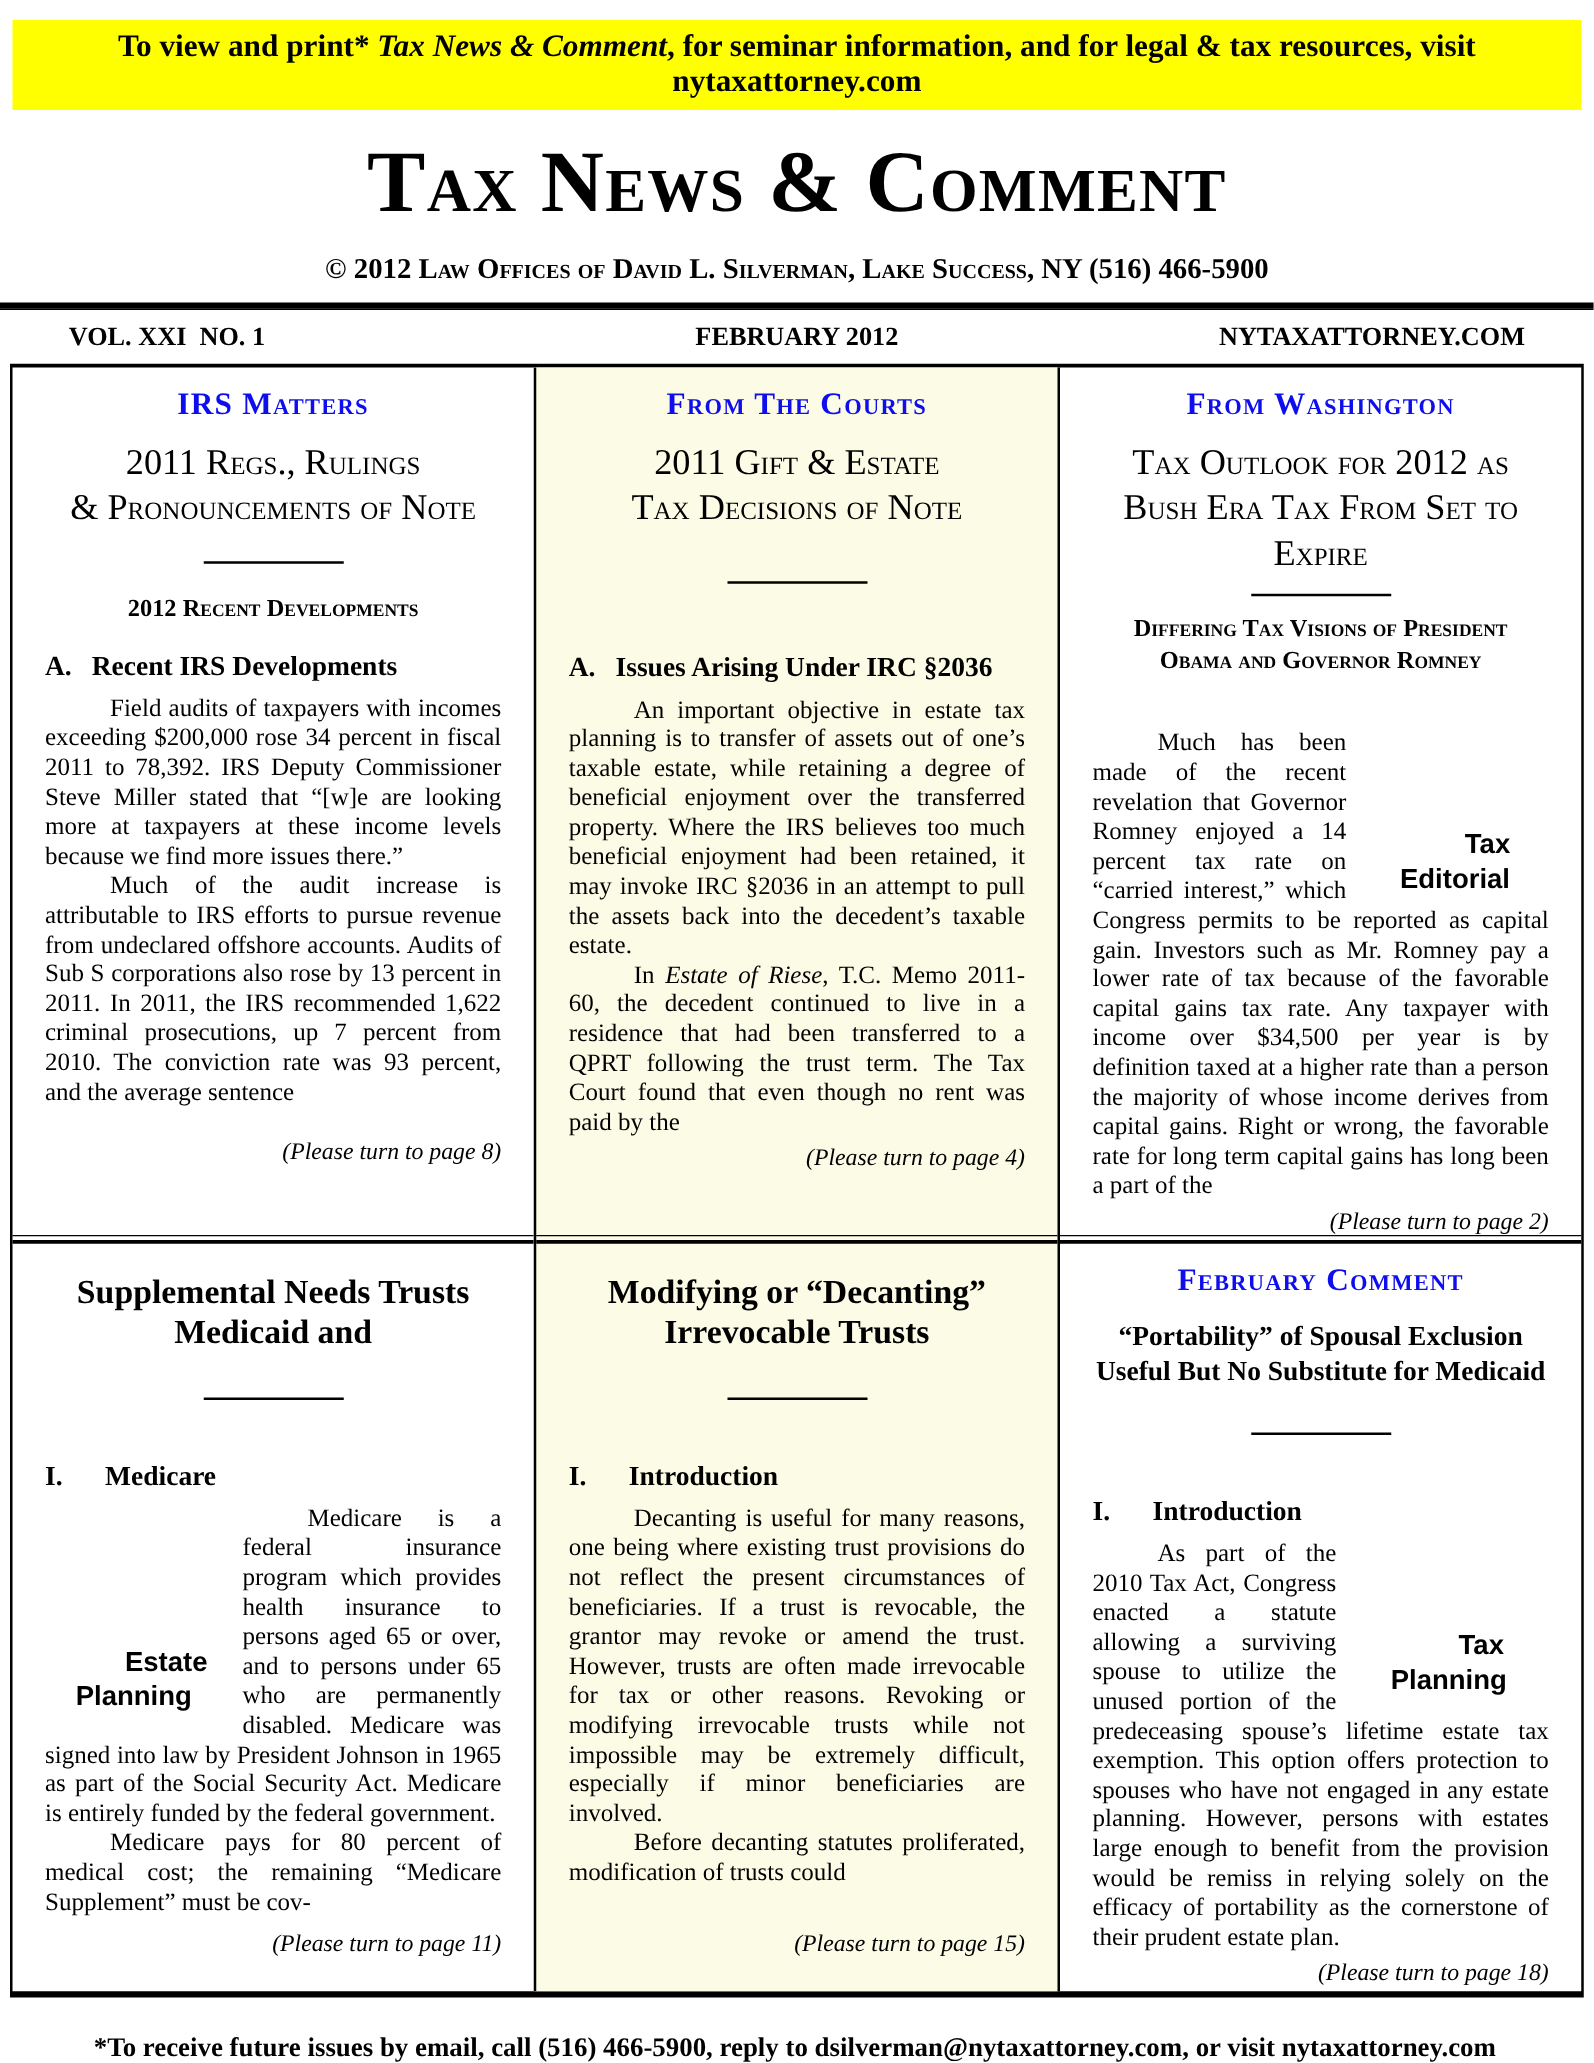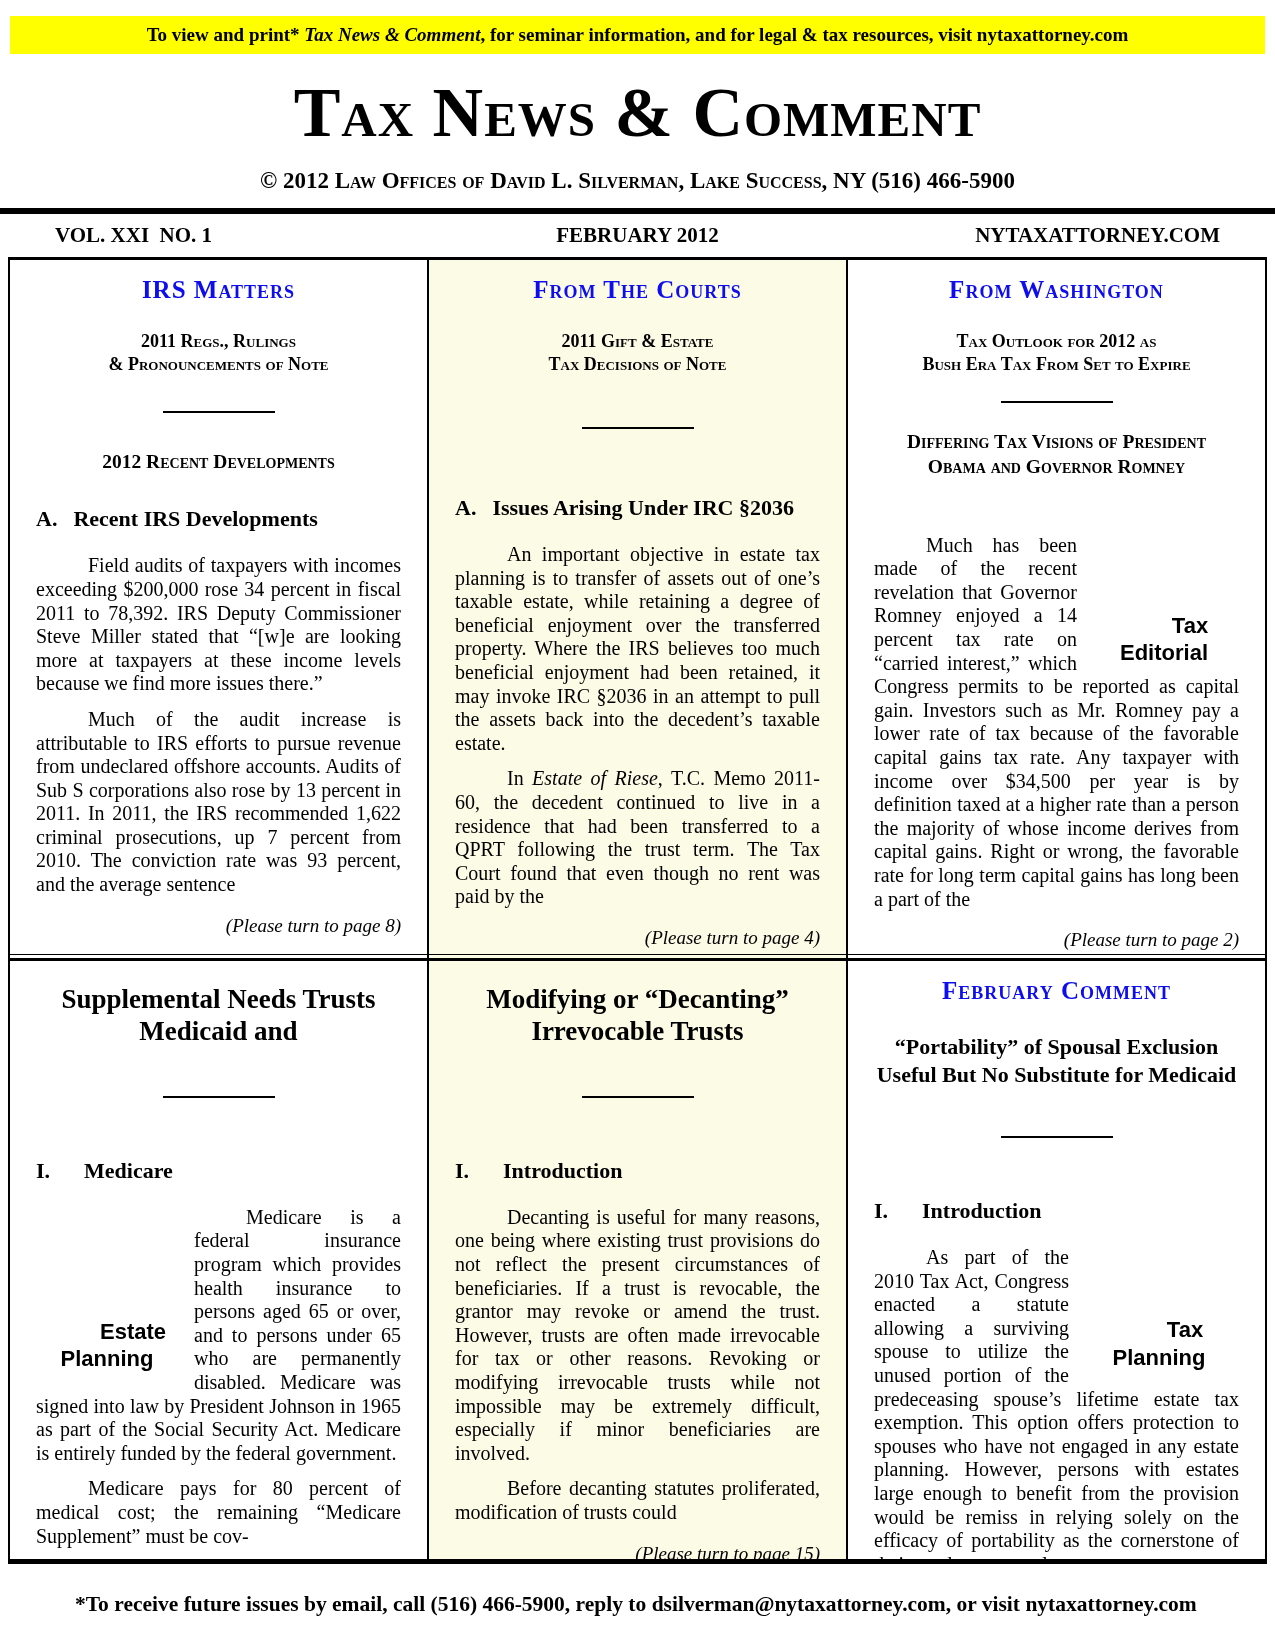--- a/index.html
+++ b/index.html
@@ -11,21 +11,21 @@
     color: #000;
     font-family: "Liberation Serif", serif;
     overflow: hidden;
     position: relative;
   }
   .banner {
     margin: 16px 10px 0;
     background: var(--banner-yellow, #FFFF00);
     text-align: center;
     font-weight: bold;
-    font-size: 19px;
+    font-size: 25px;
     padding: 8px 4px;
   }
   .em { font-style: italic; }
   .page-title {
     text-align: center;
     font-variant: small-caps;
     font-weight: bold;
     font-size: 70px;
     line-height: 1;
     letter-spacing: 1px;
@@ -64,40 +64,39 @@
   }
   .col { flex: 1; display: flex; flex-direction: column; }
   .col + .col { border-left: 2px solid #000; }
   .col-mid { background: var(--cream, #FBFBE6); }
 
   .panel {
     display: flex;
     flex-direction: column;
     overflow: hidden;
     padding: 12px 26px 14px;
-    gap: 12px;
   }
   .panel-top { height: 694px; padding-bottom: 55px; }
   .panel-bottom { height: 598px; padding-bottom: 26px; }
   .row-divider { height: 7px; border-top: 1px solid #000; border-bottom: 3px solid #000; }
 
   .kicker {
     color: var(--accent-blue, #0000EE);
     font-weight: bold;
     font-variant: small-caps;
     text-align: center;
     font-size: 25px;
     letter-spacing: 1px;
     margin: 4px 0 14px;
   }
   .subhead {
     text-align: center;
-    font-weight: bold;
-    font-variant: small-caps;
-    font-size: 18px;
+    font-weight: normal;
+    font-variant: small-caps;
+    font-size: 29px;
     line-height: 1.25;
   }
   .subhead-sm {
     text-align: center;
     font-weight: bold;
     font-variant: small-caps;
     font-size: 19.5px;
     line-height: 1.3;
   }
   .mini-rule { width: 112px; border-top: 2px solid #000; margin: 24px auto; }

